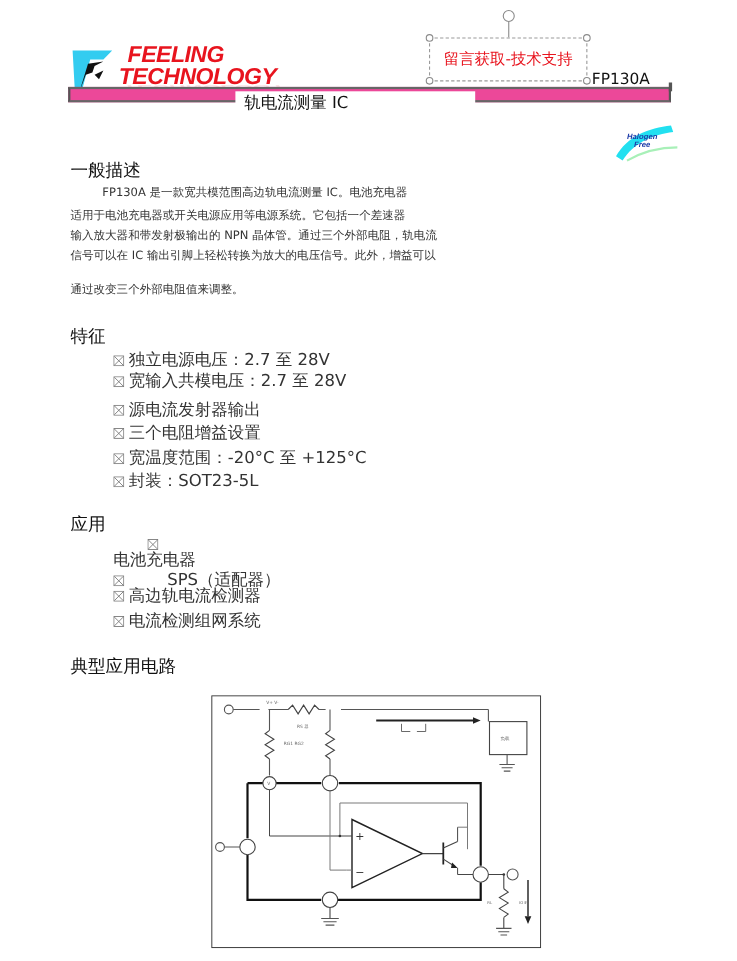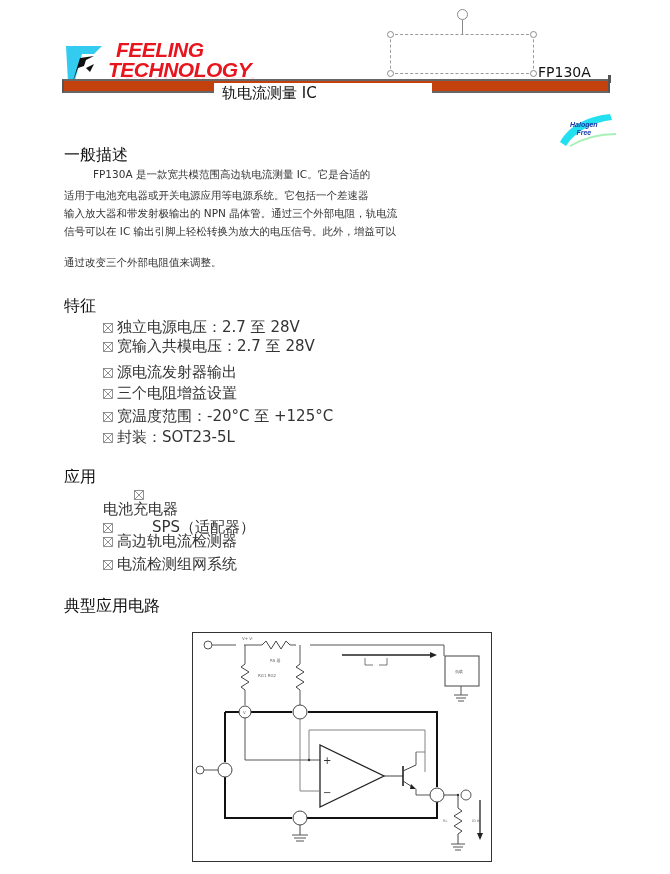--- a/index.html
+++ b/index.html
@@ -24,21 +24,21 @@
     .handle { position: absolute; width: 7px; height: 7px; border: 1px solid #8a8a8a; border-radius: 50%;
               background: #fff; box-sizing: border-box; }
     .rot-line { position: absolute; left: 462px; top: 20px; width: 1px; height: 14px; background: #8a8a8a; }
     .rot-handle { position: absolute; left: 457px; top: 9px; width: 11px; height: 11px; border: 1px solid #8a8a8a;
                   border-radius: 50%; background: #fff; box-sizing: border-box; }
 
     .part-no { position: absolute; left: 538px; top: 64px; font-size: 14px; color: #111;
                text-decoration: underline wavy #e8141e; text-underline-offset: 3px; }
 
     .title-bar { position: absolute; left: 62px; top: 79px; width: 548px; height: 14px;
-                 background: #c2410c; border-top: 2px solid #666; border-bottom: 2px solid #666;
+                 background: #ec4899; border-top: 2px solid #666; border-bottom: 2px solid #666;
                  border-left: 2px solid #555; border-right: 2px solid #555; box-sizing: border-box; }
     .title-bar .corner { position: absolute; right: -3px; top: -6px; width: 3px; height: 8px; background: #555; }
     .title-white { position: absolute; left: 150px; top: 2px; width: 218px; height: 22px; background: #fff; }
     .title-text { position: absolute; left: 158px; top: 3px; font-size: 15px; color: #111; white-space: nowrap; }
 
     .halogen { position: absolute; left: 556px; top: 112px; width: 60px; height: 36px; }
     .halogen-text { position: absolute; left: 570px; top: 121px; font-family: "Liberation Sans", sans-serif;
                     font-weight: bold; font-style: italic; font-size: 7px; color: #1b3aa8; line-height: 8px; text-align: center; }
 
     
@@ -62,20 +62,21 @@
   <div class="logo-text">
     <span class="l1">FEELING</span>
     <span class="l2">TECHNOLOGY</span>
   </div>
   <div class="logo-reflect">TECHNOLOGY</div>
 </div>
 
 <div class="rot-line"></div>
 <div class="rot-handle"></div>
 <div class="textbox">
+  <div class="textbox-label">留言获取-技术支持</div>
   <div class="handle" style="left:-4px;top:-4px;"></div>
   <div class="handle" style="right:-4px;top:-4px;"></div>
   <div class="handle" style="left:-4px;bottom:-4px;"></div>
   <div class="handle" style="right:-4px;bottom:-4px;"></div>
 </div>
 
 <div class="part-no">FP130A</div>
 
 <div class="title-bar">
   <div class="corner"></div>
@@ -86,21 +87,21 @@
 <svg class="halogen" viewBox="0 0 60 36">
   <path d="M4,30 C14,12 34,4 54,2 L56,8 C38,10 20,18 10,34 Z" fill="#22e0f0"></path>
   <path d="M14,34 C28,26 44,22 60,22" stroke="#a8f0b8" stroke-width="2" fill="none"></path>
 </svg>
 <div class="halogen-text">
   <div>Halogen</div>
   <div>Free</div>
 </div>
 
 <div class="h2" style="top:145px;">一般描述</div>
-<div class="p-line" style="top:168px; left:93px;">FP130A 是一款宽共模范围高边轨电流测量 IC。它是合适的</div>
+<div class="p-line" style="top:168px; left:93px;">FP130A 是一款宽共模范围高边轨电流测量 IC。电池充电器</div>
 <div class="p-line" style="top:189px;">适用于电池充电器或开关电源应用等电源系统。它包括一个差速器</div>
 <div class="p-line" style="top:207px;">输入放大器和带发射极输出的 NPN 晶体管。通过三个外部电阻，轨电流</div>
 <div class="p-line" style="top:225px;">信号可以在 IC 输出引脚上轻松转换为放大的电压信号。此外，增益可以</div>
 <div class="p-line" style="top:256px;">通过改变三个外部电阻值来调整。</div>
 
 <div class="h2" style="top:296px;">特征</div>
 
 <div class="bullet" style="top:318px;">
   <svg class="box" viewBox="0 0 10 10">
       <rect x=".5" y=".5" width="9" height="9" fill="none" stroke="#777" stroke-width=".8"></rect>

